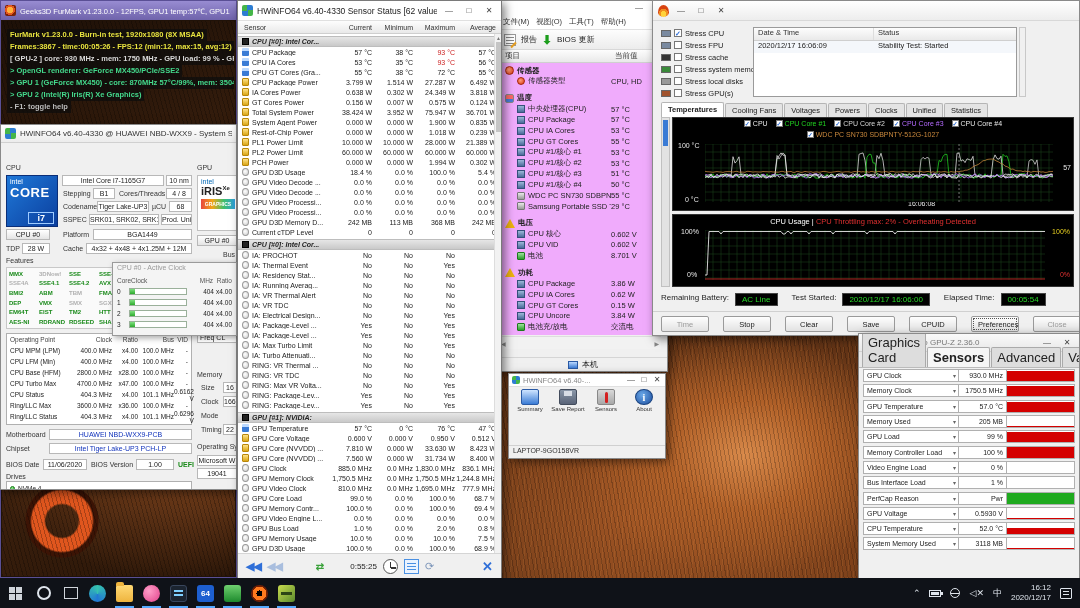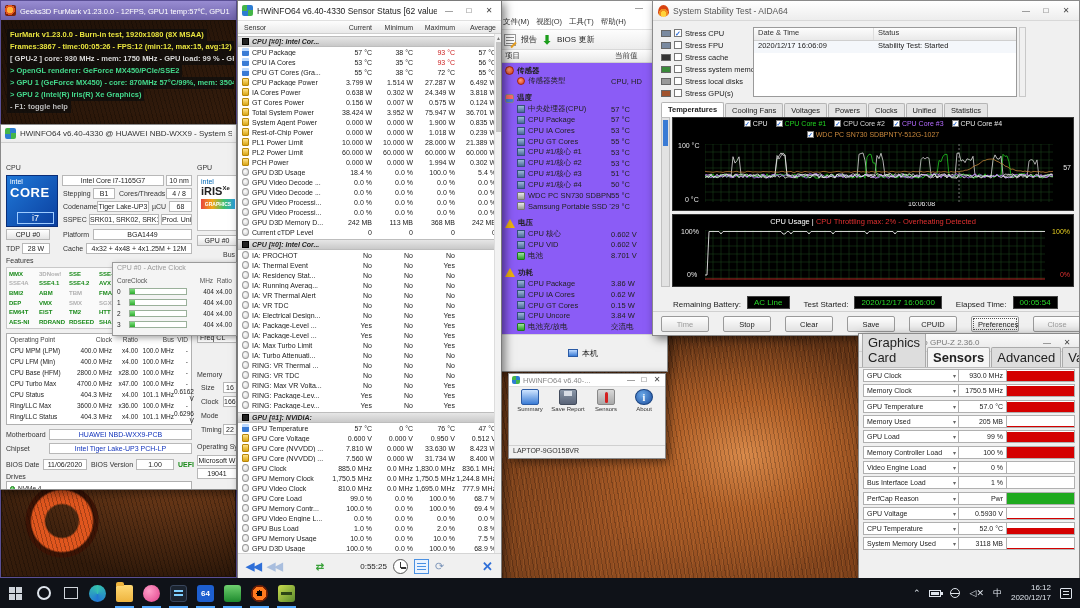--- a/index.html
+++ b/index.html
@@ -32,21 +32,21 @@
 .tb .t{font-size:8px;color:#333;white-space:nowrap;overflow:hidden;flex:1}
 
 #w-summary{left:0;top:124px;width:237px;height:366px;background:#f0f0f0;border:1px solid #8a8a8a}
 .sm-lbl{position:absolute;font-size:7px;color:#333;white-space:nowrap}
 .sm-box{position:absolute;background:#fff;border:1px solid #b8b8b8;font-size:7px;color:#222;text-align:center;white-space:nowrap;overflow:hidden;line-height:10px;height:11px}
 .sm-blue{color:#1133bb}
 .sm-sel{background:linear-gradient(#fff,#e4e4e4)}
 .badge{position:absolute;left:5px;top:32px;width:52px;height:52px;background:linear-gradient(135deg,#1f78d8,#0b3f9e);border:1px solid #0a2e78;color:#fff;overflow:hidden}
 .badge .b1{font-size:7px;padding:2px 0 0 3px}
 .badge .b2{font-size:13px;font-weight:bold;letter-spacing:.5px;padding-left:3px}
-.badge .b3{position:absolute;right:3px;bottom:2px;font-size:9px;font-weight:normal;border:1px solid #9ecbff;padding:0 14px}
+.badge .b3{position:absolute;right:3px;bottom:2px;font-size:9px;font-weight:bold;border:1px solid #9ecbff;padding:0 8px}
 .featgrid{position:absolute;left:5px;top:124px;width:186px;height:62px;border:1px solid #c8c8c8;background:#fafafa;display:grid;grid-template-columns:repeat(6,1fr);align-content:space-around;padding:1px 2px}
 .feat{font-size:6px;font-weight:bold;color:#1a8a1a;white-space:nowrap;overflow:hidden}
 .feat.off{color:#b0b0b0}
 .optable{position:absolute;left:5px;top:190px;width:186px;height:92px;background:#fff;border:1px solid #b0b0b0;font-size:6.5px}
 .oprow{display:flex;height:11px;align-items:center;padding:0 3px;color:#222}
 .oprow span:nth-child(1){flex:0 0 58px;text-align:left}
 .oprow span:nth-child(2){flex:0 0 44px;text-align:right}
 .oprow span:nth-child(3){flex:0 0 26px;text-align:right}
 .oprow span:nth-child(4){flex:0 0 36px;text-align:right}
 .oprow span:nth-child(5){flex:1;text-align:right}
@@ -113,36 +113,36 @@
 .cn-tb{height:14px;display:flex;align-items:center;justify-content:flex-end;gap:2px;background:#fff;padding:0 2px}
 .cn-menu{display:flex;gap:7px;font-size:7.5px;color:#333;padding:2px 4px;background:#fff;border-bottom:1px solid #e2e2e2}
 .cn-tools{display:flex;align-items:center;gap:5px;height:20px;background:linear-gradient(#fdfdfd,#ececec);border-bottom:1px solid #d8d8d8;padding:0 5px;font-size:8px;color:#222}
 .tool-report{width:12px;height:12px;background:#fff;border:1px solid #999;position:relative}
 .tool-report:before{content:"";position:absolute;left:1px;top:2px;right:1px;height:1px;background:#888;box-shadow:0 3px 0 #888,0 6px 0 #888}
 .tool-report:after{content:"";position:absolute;right:-2px;bottom:-1px;width:7px;height:2px;background:#e8a020;transform:rotate(-45deg)}
 .tool-bios{color:#1d9e1d;font-size:12px;font-weight:bold;line-height:10px}
 .cn-head{display:flex;height:13px;align-items:center;font-size:7.5px;color:#333;background:linear-gradient(#fdfdfd,#e9e9e9);border-bottom:1px solid #cfcfcf}
 .cn-head span:first-child{flex:1;padding-left:6px}
 .cn-head span:last-child{flex:0 0 52px}
-#cn-tree{position:absolute;left:0;top:62px;right:6px;bottom:36px;background:#8b5cf6;overflow:hidden}
+#cn-tree{position:absolute;left:0;top:62px;right:6px;bottom:36px;background:#f0abfc;overflow:hidden}
 .cn-g{display:flex;align-items:center;height:11px;margin-top:6px;font-size:7.5px;font-weight:bold;color:#222}
 .cn-g:first-child{margin-top:2px}
 .cn-i{display:flex;align-items:center;height:10.8px;font-size:7.5px;color:#222}
 .cn-i .lbl{flex:1;white-space:nowrap;overflow:hidden}
 .cn-i .val{flex:0 0 50px;white-space:nowrap;overflow:hidden}
 .cni{width:8px;height:8px;margin:0 3px 0 18px;flex:0 0 auto}
 .cng{width:9px;height:9px;margin:0 3px 0 6px;flex:0 0 auto}
 .i-gauge{border-radius:50%;background:radial-gradient(circle at 40% 40%,#ff9d7a,#d8370f);border:1px solid #a32508}
 .i-temp2{background:linear-gradient(#ff6a6a 0 50%,#4a7dd8 50%);border-radius:2px;border:1px solid #888}
 .i-chip{background:linear-gradient(#9db8d8,#4a6a9a);border:1px solid #35507a}
 .i-disk{background:linear-gradient(#e8e8e8,#9a9a9a);border:1px solid #777;border-radius:1px}
 .i-warn{width:0!important;height:0!important;border-left:5px solid transparent;border-right:5px solid transparent;border-bottom:9px solid #efb310;background:none!important}
 .i-batt{background:linear-gradient(#9ee29e,#2d9e2d);border:1px solid #1d7a1d;border-radius:1px}
 .cn-scroll{position:absolute;left:0;right:6px;bottom:22px;height:13px;background:#f2f2f2;border-top:1px solid #ddd;display:flex;align-items:center;justify-content:space-between;padding:0 2px;font-size:6px;color:#888}
-.cn-status{position:absolute;left:0;right:0;bottom:0;height:37px;background:#f0f0f0;border-top:1px solid #d5d5d5;display:flex;align-items:center;justify-content:center;gap:4px;font-size:8px;color:#222}
+.cn-status{position:absolute;left:0;right:0;bottom:0;height:14px;background:#f0f0f0;border-top:1px solid #d5d5d5;display:flex;align-items:center;justify-content:center;gap:4px;font-size:8px;color:#222}
 .i-pc{width:10px;height:8px;background:linear-gradient(#bcd9ff,#3a7bd5);border:1px solid #2a5aa5}
 .cn-vscroll{position:absolute;right:0;top:62px;width:6px;bottom:36px;background:#f2f2f2;border-left:1px solid #ddd}
 
 #w-stab{left:652px;top:0;width:428px;height:336px;background:#f0f0f0;border:1px solid #8a8a8a}
 .st-tb{height:20px;display:flex;align-items:center;gap:4px;padding:0 5px;background:linear-gradient(#ffffff,#ededed);border-bottom:1px solid #d8d8d8}
 .flame{width:11px;height:12px;background:radial-gradient(circle at 50% 75%,#ffd23a 0 3px,#f08c1e 3px 5px,#d8420f 5px);border-radius:50% 50% 50% 50%/60% 60% 40% 40%}
 .st-tb .t{font-size:8.5px;color:#555;flex:1}
 #st-checks{position:absolute;left:8px;top:26px;width:88px}
 .st-chk{display:flex;align-items:center;gap:3px;height:12px}
 .dev{width:10px;height:7px;flex:0 0 auto;border:1px solid #666}
@@ -163,21 +163,21 @@
 #g2{position:absolute;left:19px;top:213px;width:402px;height:73px;background:#000;border:1px solid #333}
 .gscroll{position:absolute;left:8px;top:116px;width:9px;height:170px;background:#e2e2e2;border:1px solid #c0c0c0}
 .gscroll .th{position:absolute;left:1px;top:2px;width:5px;height:26px;background:#3a7bd5}
 .leg{position:absolute;left:0;right:0;display:flex;justify-content:center;gap:8px}
 .leg .li{display:flex;align-items:center;gap:2px;font-size:7px;white-space:nowrap}
 .leg .cb{width:7px;height:7px;line-height:7px;font-size:6px}
 .glabel{position:absolute;font-size:7px;color:#e8e8e8}
 .gy{color:#e8d020}.gr{color:#e03030}
 .g2title{position:absolute;top:2px;left:0;right:0;text-align:center;font-size:7.5px;color:#fff;white-space:nowrap}
 .g2title .al{color:#e03030}
-#st-info{position:absolute;left:20px;top:292px;right:8px;height:16px;display:flex;align-items:flex-end;gap:6px;font-size:8px;color:#222}
+#st-info{position:absolute;left:8px;top:292px;right:8px;height:16px;display:flex;align-items:flex-start;gap:6px;font-size:8px;color:#222}
 .lcd{background:#000;color:#28d828;font-size:8px;padding:1px 6px;border:1px solid #444;white-space:nowrap}
 #st-btns{position:absolute;left:0;bottom:0;right:0;height:24px;background:#f0f0f0;border-top:1px solid #d0d0d0;display:flex;align-items:center;gap:14px;padding:0 8px}
 .btn{min-width:48px;height:16px;background:linear-gradient(#fefefe,#e2e2e2);border:1px solid #9a9a9a;border-radius:2px;font-size:7.5px;color:#222;text-align:center;line-height:15px;padding:0 6px}
 .btn.dis{color:#9a9a9a}
 .btn.focus{outline:1px dotted #555;outline-offset:-3px}
 .btn.right{margin-left:auto}
 
 #w-gpuz{left:858px;top:333px;width:222px;height:247px;background:#f0f0f0;border:1px solid #8a8a8a}
 .gz-tb{height:18px;display:flex;align-items:center;gap:4px;padding:0 4px;background:linear-gradient(#fafafa,#e8e8e8);border-bottom:1px solid #d0d0d0}
 .gz-ico{width:11px;height:11px;background:linear-gradient(#6fcf6f,#1d8a1d);border:1px solid #0f5f0f;border-radius:2px}
@@ -1048,32 +1048,31 @@
         </div>
       </div>
     <div id="sn-scroll">
         <span class="up">▲</span>
         <span class="thumb"></span>
       </div>
     <div class="sn-foot">
       <span class="sf-arrows">◀◀</span>
       <span class="sf-arrows dim">◀◀</span>
       <span class="sf-cfg" style="margin-left:28px">⇄</span>
-      <span class="sf-time" style="margin-left:30px">0:55:25</span>
+      <span class="sf-time" style="margin-left:20px">0:55:25</span>
       <span class="sf-clockface"></span>
       <span class="sf-log"></span>
       <span class="sf-sync">⟳</span>
       <span class="sf-x">✕</span>
     </div>
   </div>
 
   <div class="win" id="w-stab" style="z-index:6">
     <div class="st-tb">
       <span class="flame"></span>
-      <span class="t">System Stability Test - AIDA64</span>
       <span class="sysbtn">—</span>
       <span class="sysbtn">□</span>
       <span class="sysbtn">✕</span>
     </div>
     <div id="st-checks">
         <div class="st-chk">
           <span class="dev" style="background: rgb(122, 138, 160);"></span>
           <span class="cb">✓</span>
           <span class="l">Stress CPU</span>
         </div>

